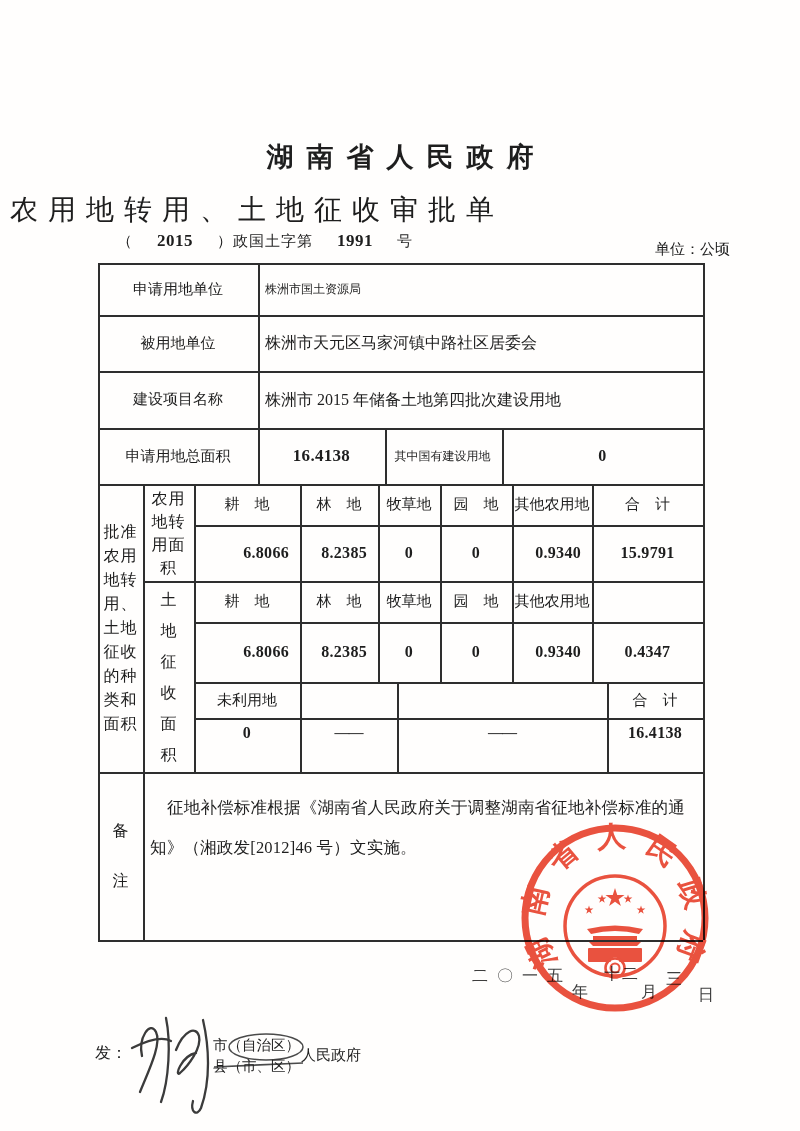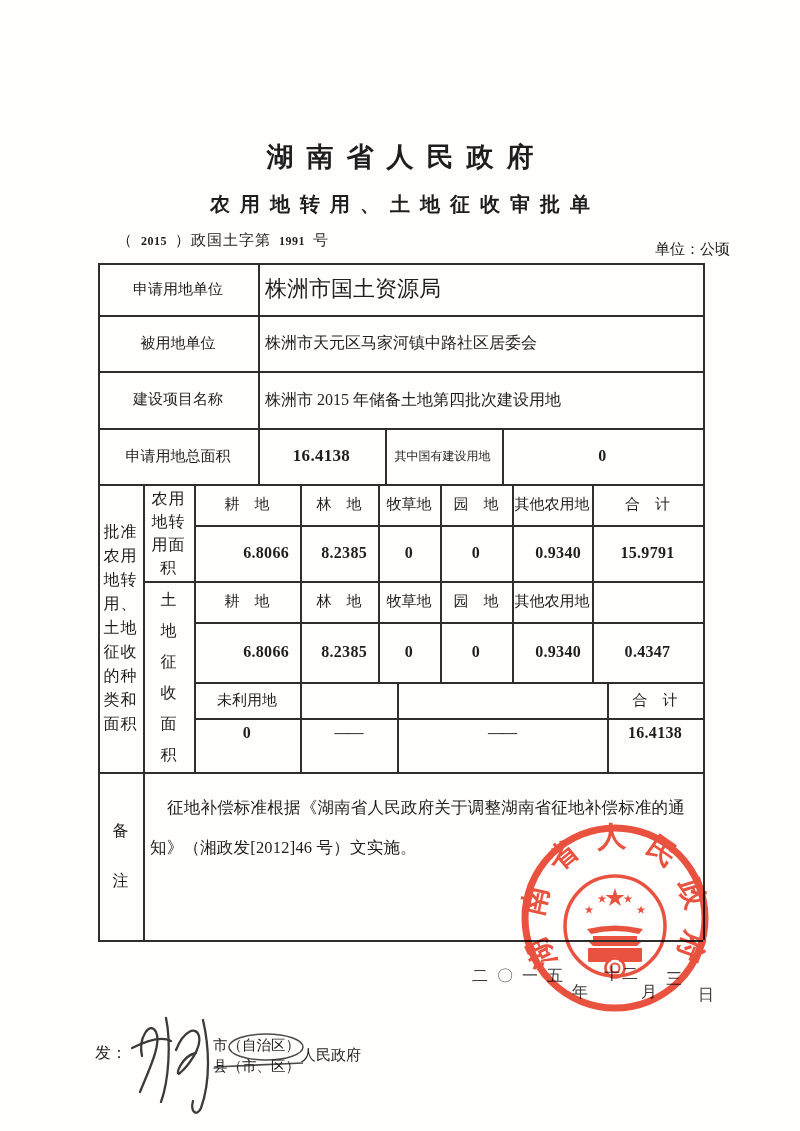--- a/index.html
+++ b/index.html
@@ -2,24 +2,24 @@
 <html><head>
 <meta charset="utf-8">
 <style>
   html,body{margin:0;padding:0;background:#ffffff;}
   .page{position:relative;width:800px;height:1131px;background:#fffefd;overflow:hidden;
         font-family:"Liberation Serif","DejaVu Serif",serif;color:#1e1e1e;}
   .abs{position:absolute;}
   
   .title1{left:0;top:139px;width:800px;text-align:center;font-size:27px;font-weight:700;
           letter-spacing:13px;text-indent:13px;}
-  .title2{left:0;top:191px;width:800px;text-align:center;font-size:20px;font-weight:700;
+  .title2{left:0;top:191px;width:800px;font-size:28px;font-weight:400;
           letter-spacing:10px;text-indent:10px;}
   .docline{left:117px;top:231px;font-size:15px;letter-spacing:1px;}
-  .docline b{font-size:12px;margin:0 8px;letter-spacing:0.5px;}
+  .docline b{font-size:17px;margin:0 24px;letter-spacing:0.5px;}
   .unit{left:612px;top:240px;font-size:15px;margin-left:43px;}
   
   .hl{position:absolute;height:1.7px;background:#2e2e2e;}
   .vl{position:absolute;width:1.7px;background:#2e2e2e;}
   
   .cell{position:absolute;display:flex;align-items:center;justify-content:center;
         font-size:15px;line-height:1.25;}
   .cell.left{justify-content:flex-start;}
   .cell.right{justify-content:flex-end;padding-right:11px;box-sizing:border-box;}
   .cell.topalign{align-items:flex-start;padding-top:5px;box-sizing:border-box;}
@@ -76,21 +76,21 @@
     <div class="vl" style="left:300px;top:484px;height:288px;"></div>
     <div class="vl" style="left:378px;top:484px;height:198px;"></div>
     <div class="vl" style="left:440px;top:484px;height:198px;"></div>
     <div class="vl" style="left:512px;top:484px;height:198px;"></div>
     <div class="vl" style="left:592px;top:484px;height:198px;"></div>
     <div class="vl" style="left:397px;top:682px;height:90px;"></div>
     <div class="vl" style="left:607px;top:682px;height:90px;"></div>
   </div>
 
   <div class="cell" style="left:98px;top:263px;width:160px;height:52px;">申请用地单位</div>
-  <div class="cell left" style="left:265px;top:263px;width:435px;height:52px;font-size:22px;">株洲市国土资源局</div>
+  <div class="cell left" style="left:265px;top:263px;width:435px;height:52px;font-size:12px;">株洲市国土资源局</div>
 
   <div class="cell" style="left:98px;top:315px;width:160px;height:56px;">被用地单位</div>
   <div class="cell" style="left:98px;top:371px;width:160px;height:57px;">建设项目名称</div>
 
   <div class="cell left" style="left:265px;top:315px;width:435px;height:56px;font-size:16px;">株洲市天元区马家河镇中路社区居委会</div>
   <div class="cell left" style="left:265px;top:371px;width:435px;height:57px;font-size:16px;">株洲市 2015 年储备土地第四批次建设用地</div>
 
   <div class="cell" style="left:98px;top:428px;width:160px;height:56px;">申请用地总面积</div>
   <div class="cell val" style="left:258px;top:428px;width:127px;height:56px;font-size:17px;">16.4138</div>
   <div class="cell" style="left:385px;top:428px;width:115px;height:56px;font-size:12px;">其中国有建设用地</div>

